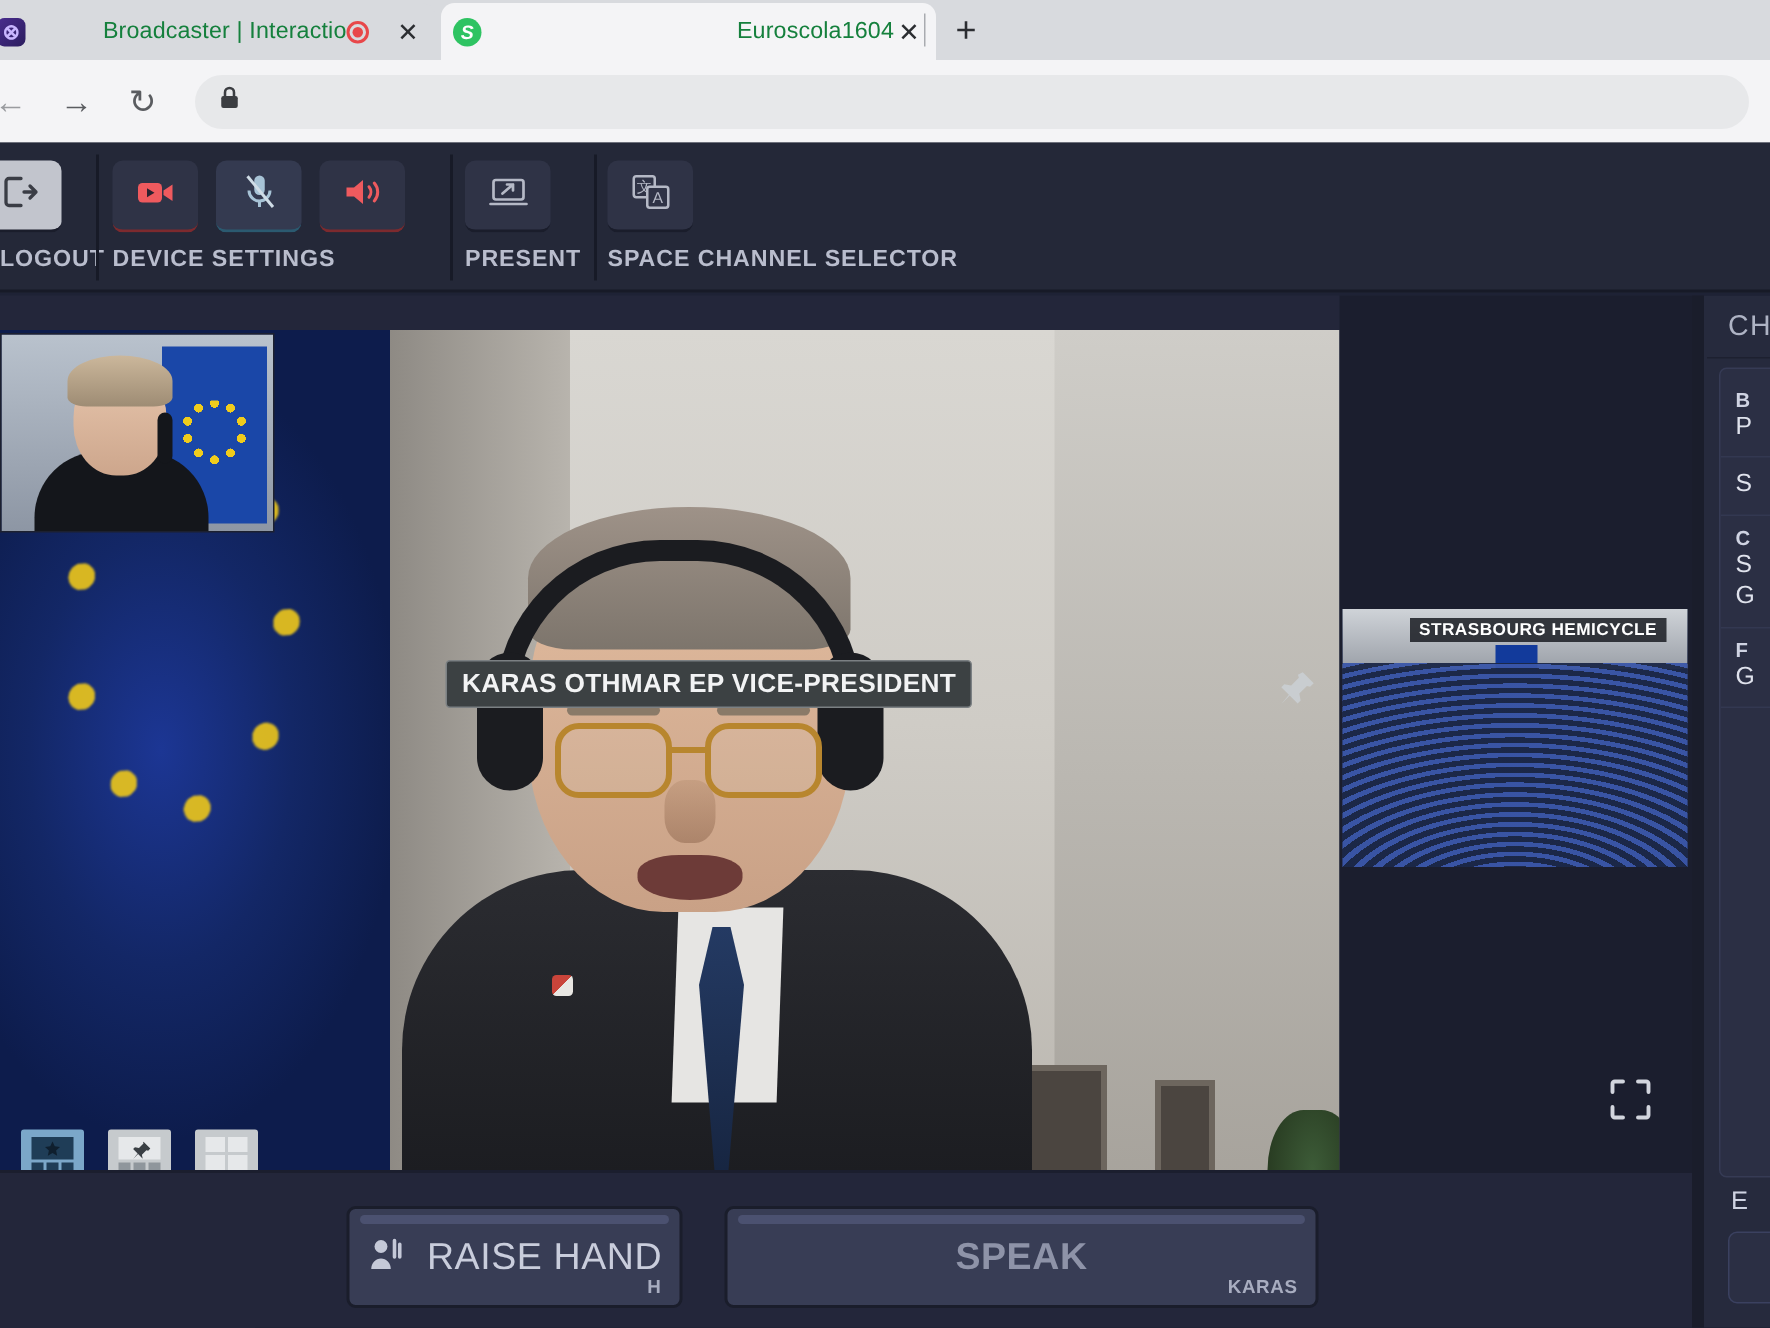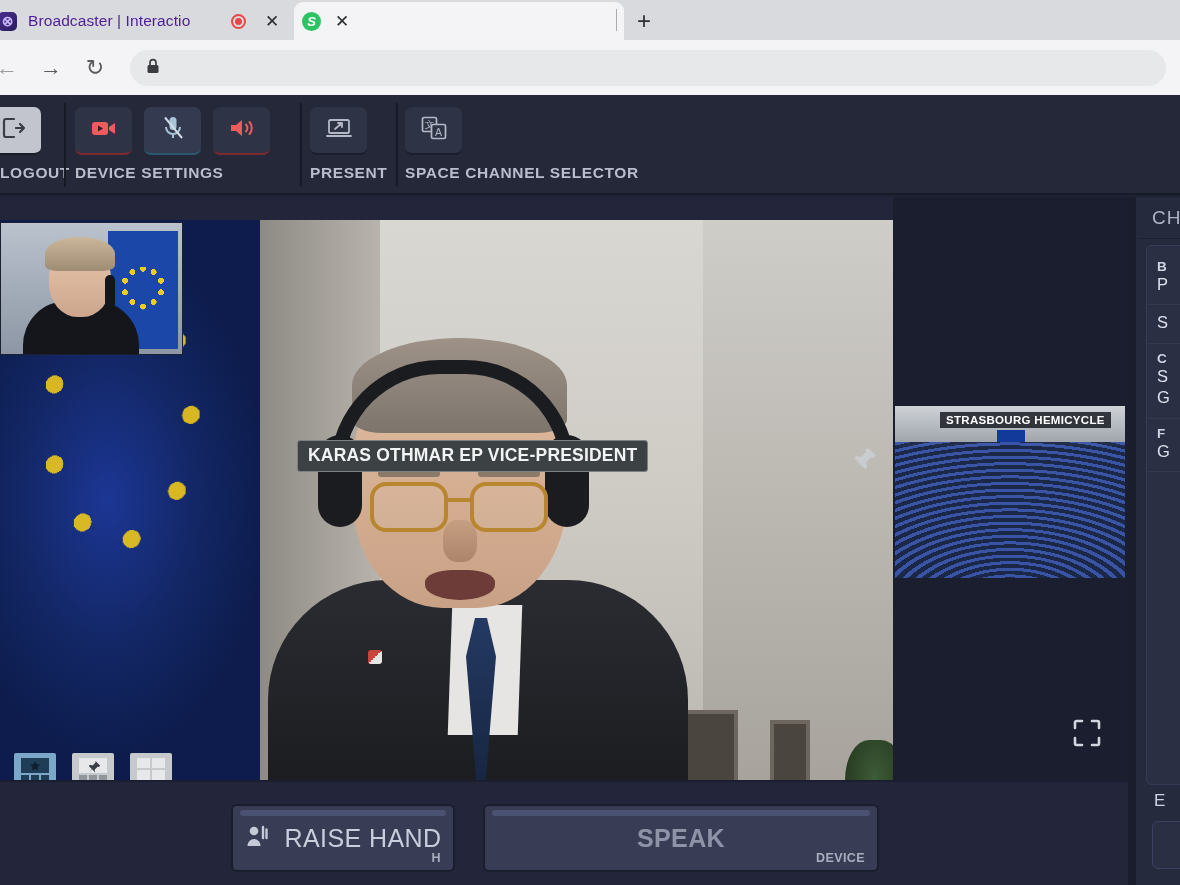--- a/index.html
+++ b/index.html
@@ -36,23 +36,24 @@
     display: flex; align-items: center; justify-content: center;
     font-size: 12px; font-weight: bold; color: #fff;
   }
   #favicon-interactio {
     background: linear-gradient(135deg,#4a2d8f 0%,#2b1d5e 100%);
     border-radius: 5px;
     font-size: 14px; color: #c9b6ff;
   }
   #favicon-skype { background: #2ec362; border-radius: 50%; font-size: 13px; font-style: italic; }
   .tab-title {
-    flex: 1 1 auto; font-size: 15.5px; color: #4c1d95;
+    flex: 1 1 auto; font-size: 15.5px; color: #15803d;
     white-space: nowrap; overflow: hidden;
     letter-spacing: .1px;
+    text-align: right;
   }
   .tab-rec-dot {
     width: 15px; height: 15px; border-radius: 50%;
     border: 2.5px solid #e8474a; background: #d8dade;
     position: relative; flex: 0 0 15px; margin-right: 16px;
   }
   .tab-rec-dot::after {
     content: ""; position: absolute; inset: 2px;
     background: #e8474a; border-radius: 50%;
   }
@@ -460,20 +461,21 @@
 
     <div class="tab" id="tab-0">
       <span class="tab-favicon" id="favicon-interactio">⊗</span>
       <span class="tab-title">Broadcaster | Interactio</span>
       <span class="tab-rec-dot"></span>
       <span class="tab-close">✕</span>
     </div>
 
     <div class="tab" id="tab-1">
       <span class="tab-favicon" id="favicon-skype">S</span>
+      <span class="tab-title">Euroscola1604</span>
       <span class="tab-close">✕</span>
     </div>
 
     <div id="newtab-sep"></div>
     <div id="newtab-button">+</div>
   </div>
 
   <div id="omnibar-row">
     <div class="nav-btn" id="nav-back">←</div>
     <div class="nav-btn" id="nav-forward">→</div>
@@ -707,21 +709,21 @@
         <path d="M2.5 23c0-4 3-7 6.5-7s6.5 3 6.5 7z" fill="#c5c9d8"></path>
         <path d="M18 4v11M21.5 6.5v8.5" stroke="#c5c9d8" stroke-width="2.4" stroke-linecap="round"></path>
       </svg>
     </span>
     <span class="action-label">RAISE HAND</span>
     <span class="action-shortcut">H</span>
   </div>
 
   <div class="action-btn" id="speak-button">
     <span class="action-label">SPEAK</span>
-    <span class="action-shortcut">DEVICE</span>
+    <span class="action-shortcut">KARAS</span>
   </div>
 </div>
 
 <div id="stage-right-edge"></div>
 
 <div id="chat-clip">
   <div id="chat-panel">
     <div id="chat-panel-header">
       <span id="chat-panel-title">CHAT</span>
     </div>

